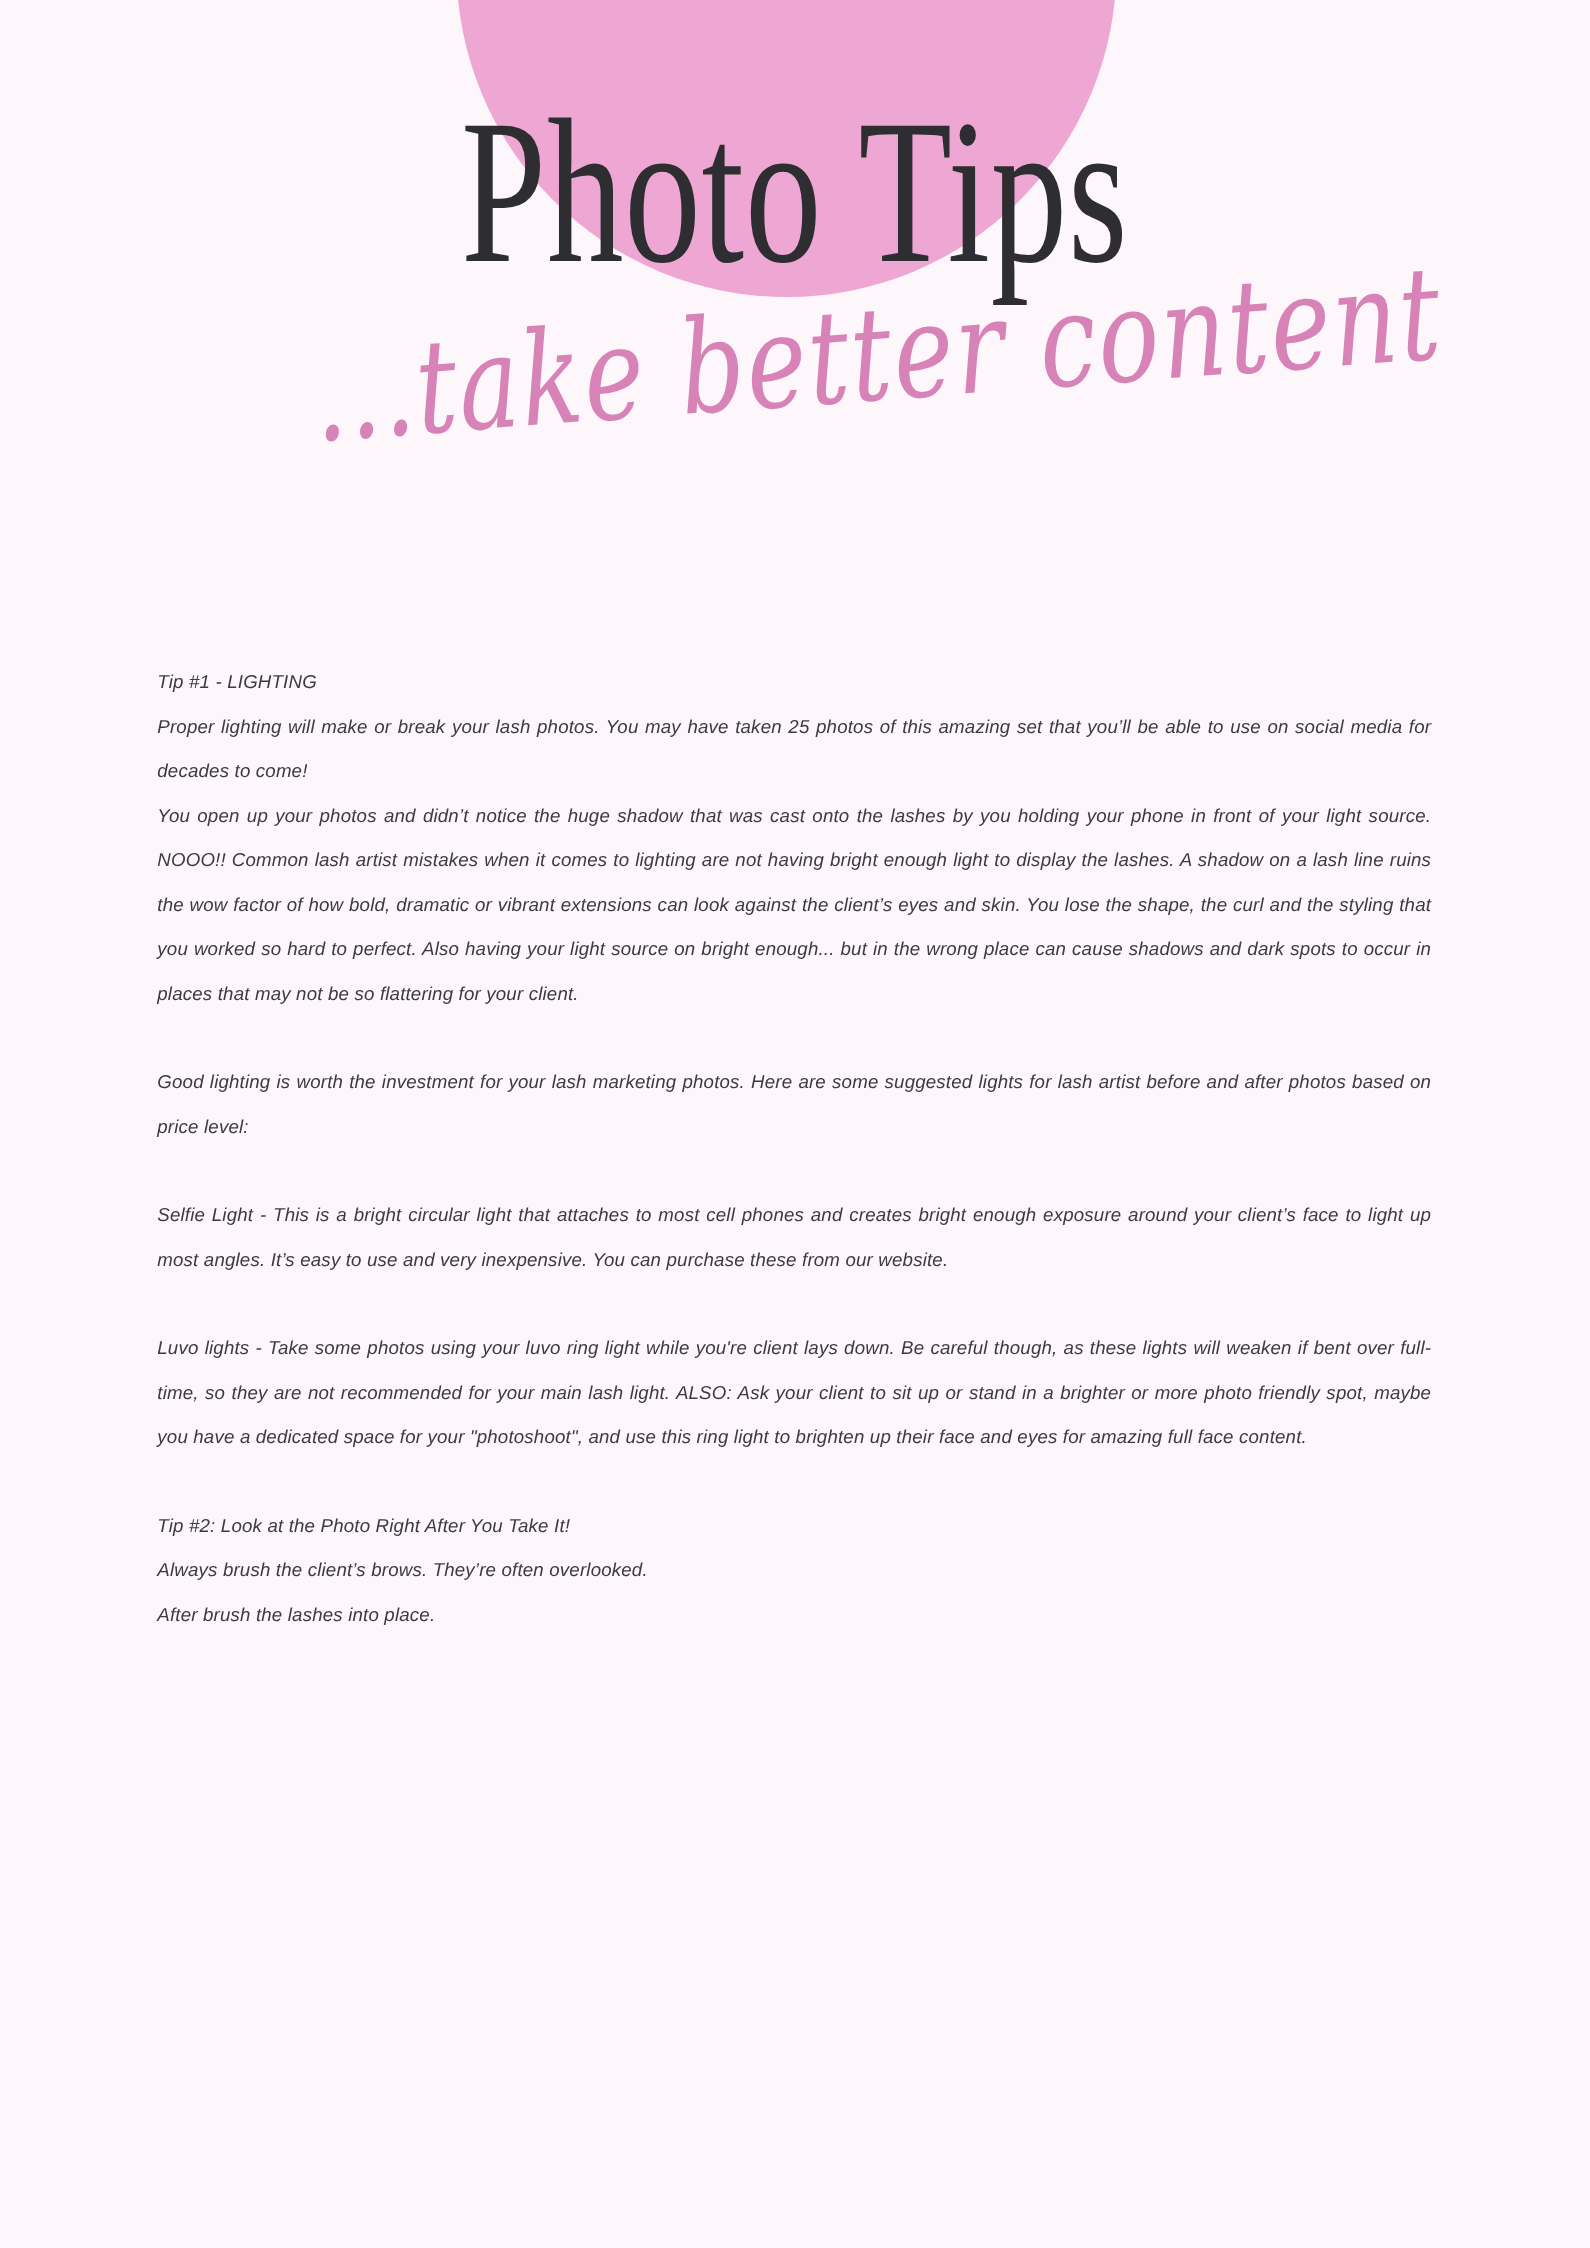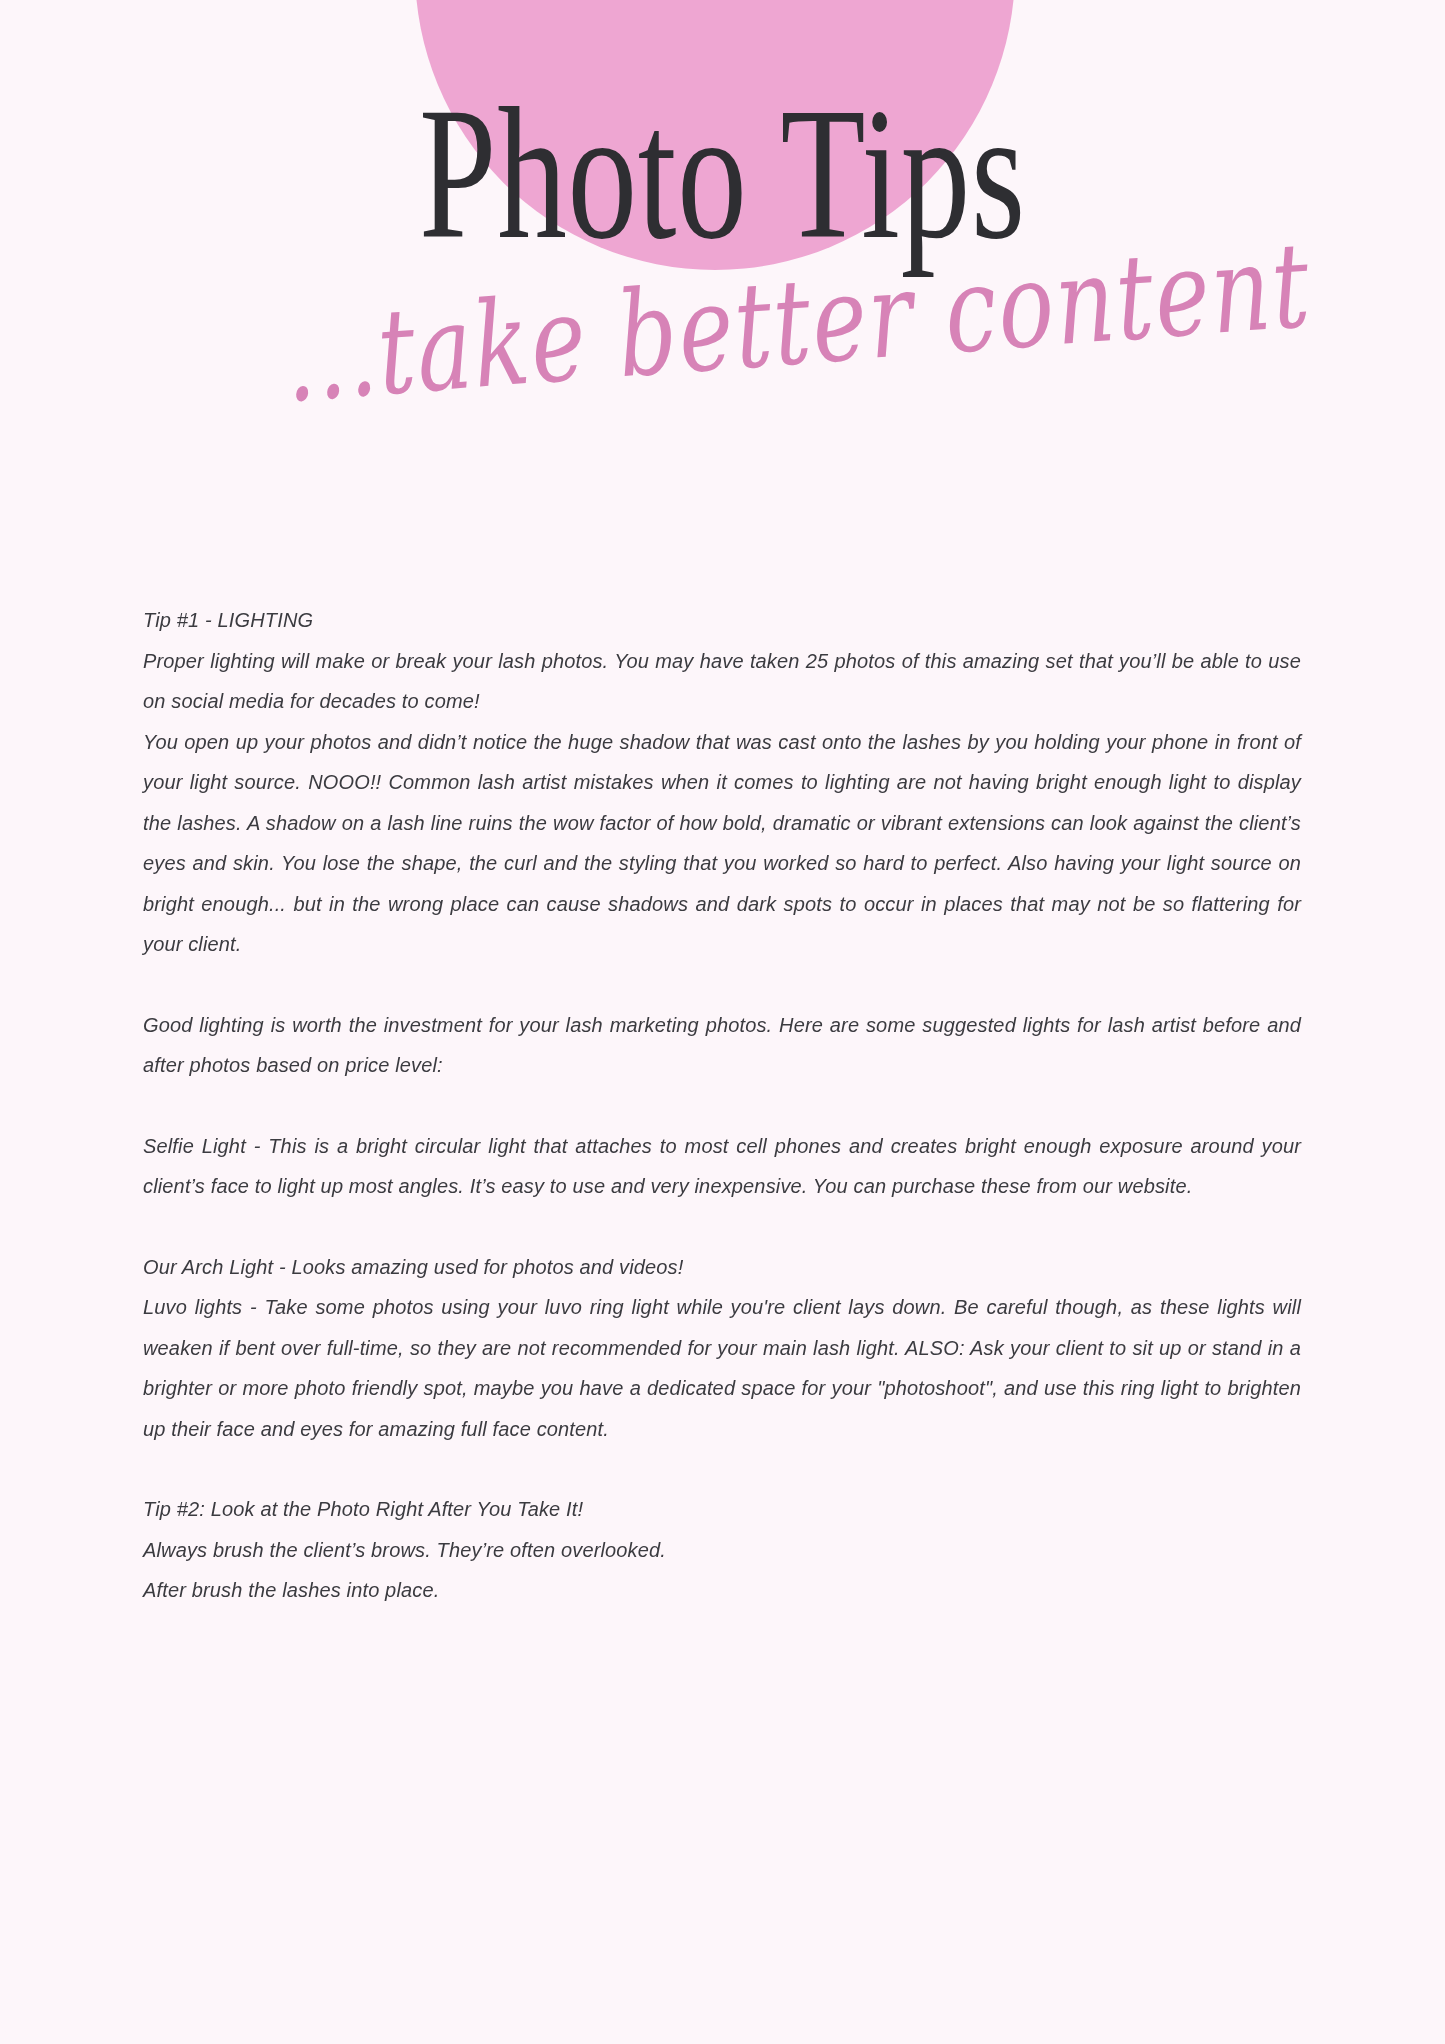--- a/index.html
+++ b/index.html
@@ -85,21 +85,21 @@
   
   .content {
     position: absolute;
     left: 143px;
     top: 600px;
     width: 1158px;
   }
 
   .block {
     font-style: italic;
-    font-size: 20px;
+    font-size: 17px;
     line-height: 40.5px;
     color: #3b3b40;
     letter-spacing: 0.15px;
     margin: 0;
     font-family: "Liberation Sans", sans-serif;
     font-stretch: condensed;
   }
 
   .block.justify {
     text-align: justify;
@@ -135,21 +135,20 @@
     <div class="spacer"></div>
 
     <p class="block justify">Good lighting is worth the investment for your lash marketing photos. Here are some suggested lights for lash artist before and after photos based on price level:</p>
 
     <div class="spacer"></div>
 
     <p class="block justify">Selfie Light - This is a bright circular light that attaches to most cell phones and creates bright enough exposure around your client’s face to light up most angles. It’s easy to use and very inexpensive. You can purchase these from our website.</p>
 
     <div class="spacer"></div>
 
-    <p class="block left">Our Arch Light - Looks amazing used for photos and videos!</p>
     <p class="block justify">Luvo lights - Take some photos using your luvo ring light while you're client lays down. Be careful though, as these lights will weaken if bent over full-time, so they are not recommended for your main lash light. ALSO: Ask your client to sit up or stand in a brighter or more photo friendly spot, maybe you have a dedicated space for your "photoshoot", and use this ring light to brighten up their face and eyes for amazing full face content.</p>
 
     <div class="spacer"></div>
 
     <p class="block left">Tip #2: Look at the Photo Right After You Take It!</p>
     <p class="block left">Always brush the client’s brows. They’re often overlooked.</p>
     <p class="block left">After brush the lashes into place.</p>
 
   </div>
 </div>

